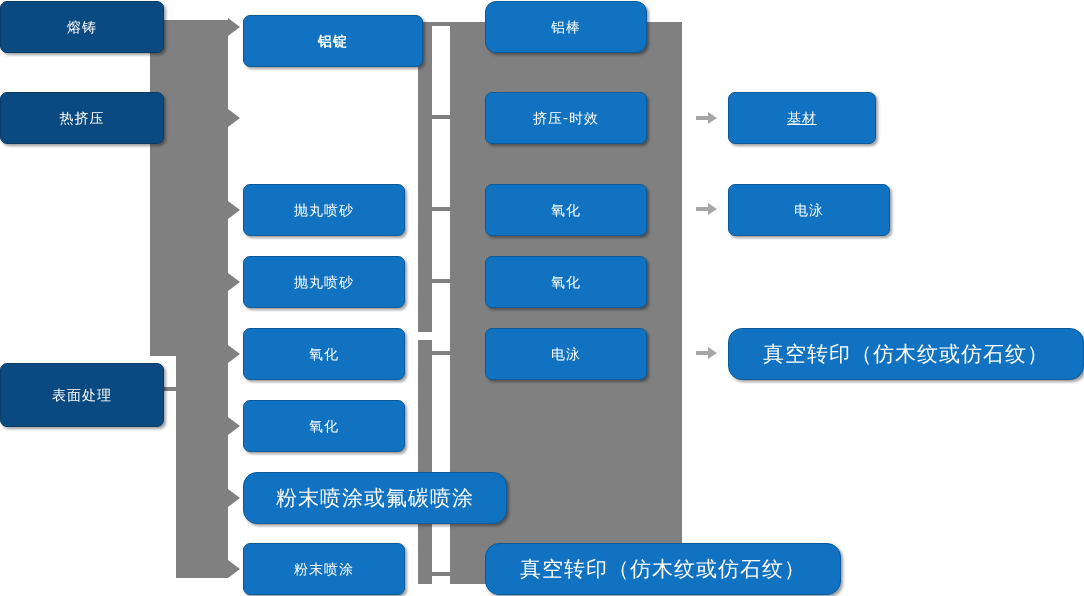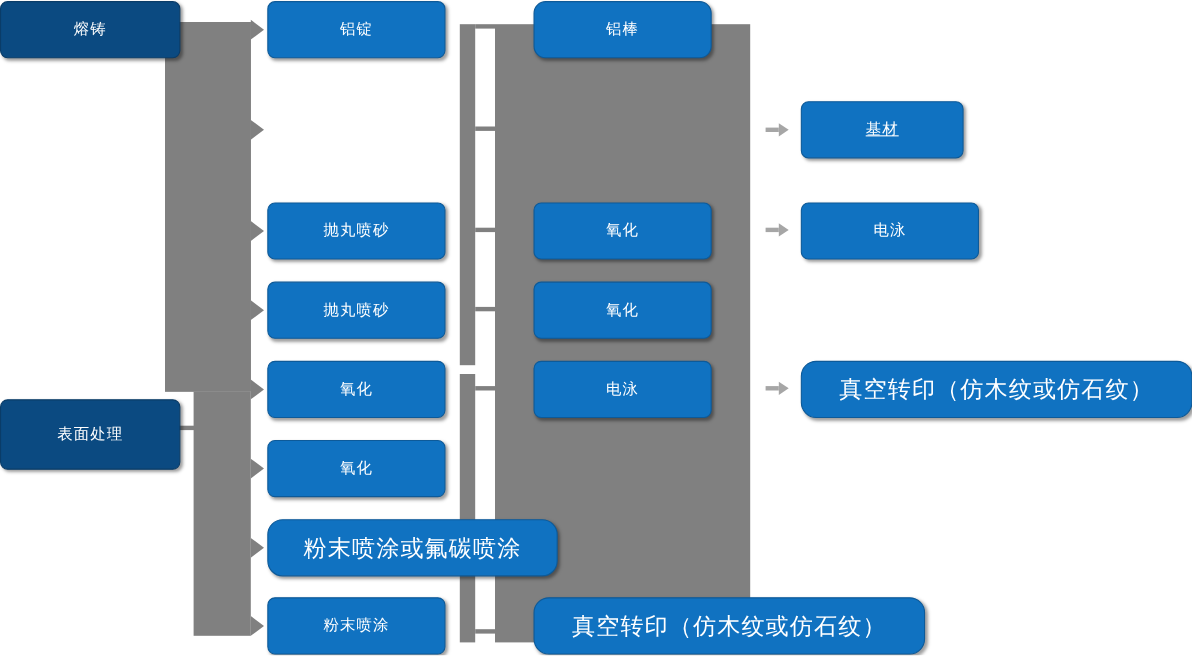--- a/index.html
+++ b/index.html
@@ -109,25 +109,28 @@
 
   <div class="small-arrow-stem" style="left:696px; top:207px; width:12px;"></div>
   <div class="small-arrow" style="left:708px; top:203px;"></div>
 
   <div class="small-arrow-stem" style="left:696px; top:351px; width:12px;"></div>
   <div class="small-arrow" style="left:708px; top:347px;"></div>
 
   <div class="box dark" style="left:0px; top:1px; width:164px; height:52px;">
     <span>熔铸</span>
   </div>
+  <div class="box dark" style="left:0px; top:92px; width:164px; height:52px;">
+    <span>热挤压</span>
+  </div>
   <div class="box dark" style="left:0px; top:363px; width:164px; height:64px;">
     <span>表面处理</span>
   </div>
 
-  <div class="box bright" style="left:243px; top:1px; width:162px; height:52px;">
+  <div class="box bright" style="left:243px; top:15px; width:180px; height:52px;font-weight:bold;">
     <span>铝锭</span>
   </div>
   <div class="box bright" style="left:243px; top:184px; width:162px; height:52px;">
     <span>抛丸喷砂</span>
   </div>
   <div class="box bright" style="left:243px; top:256px; width:162px; height:52px;">
     <span>抛丸喷砂</span>
   </div>
   <div class="box bright" style="left:243px; top:328px; width:162px; height:52px;">
     <span>氧化</span>
@@ -137,20 +140,23 @@
   </div>
   <div class="box bright wide-label" style="left:243px; top:472px; width:264px; height:52px;">
     <span>粉末喷涂或氟碳喷涂</span>
   </div>
   <div class="box bright" style="left:243px; top:543px; width:162px; height:52px;">
     <span>粉末喷涂</span>
   </div>
 
   <div class="box bright" style="left:485px; top:1px; width:162px; height:52px;border-radius:11px;">
     <span>铝棒</span>
+  </div>
+  <div class="box bright" style="left:485px; top:92px; width:162px; height:52px;">
+    <span>挤压-时效</span>
   </div>
   <div class="box bright" style="left:485px; top:184px; width:162px; height:52px;">
     <span>氧化</span>
   </div>
   <div class="box bright" style="left:485px; top:256px; width:162px; height:52px;">
     <span>氧化</span>
   </div>
   <div class="box bright" style="left:485px; top:328px; width:162px; height:52px;">
     <span>电泳</span>
   </div>

